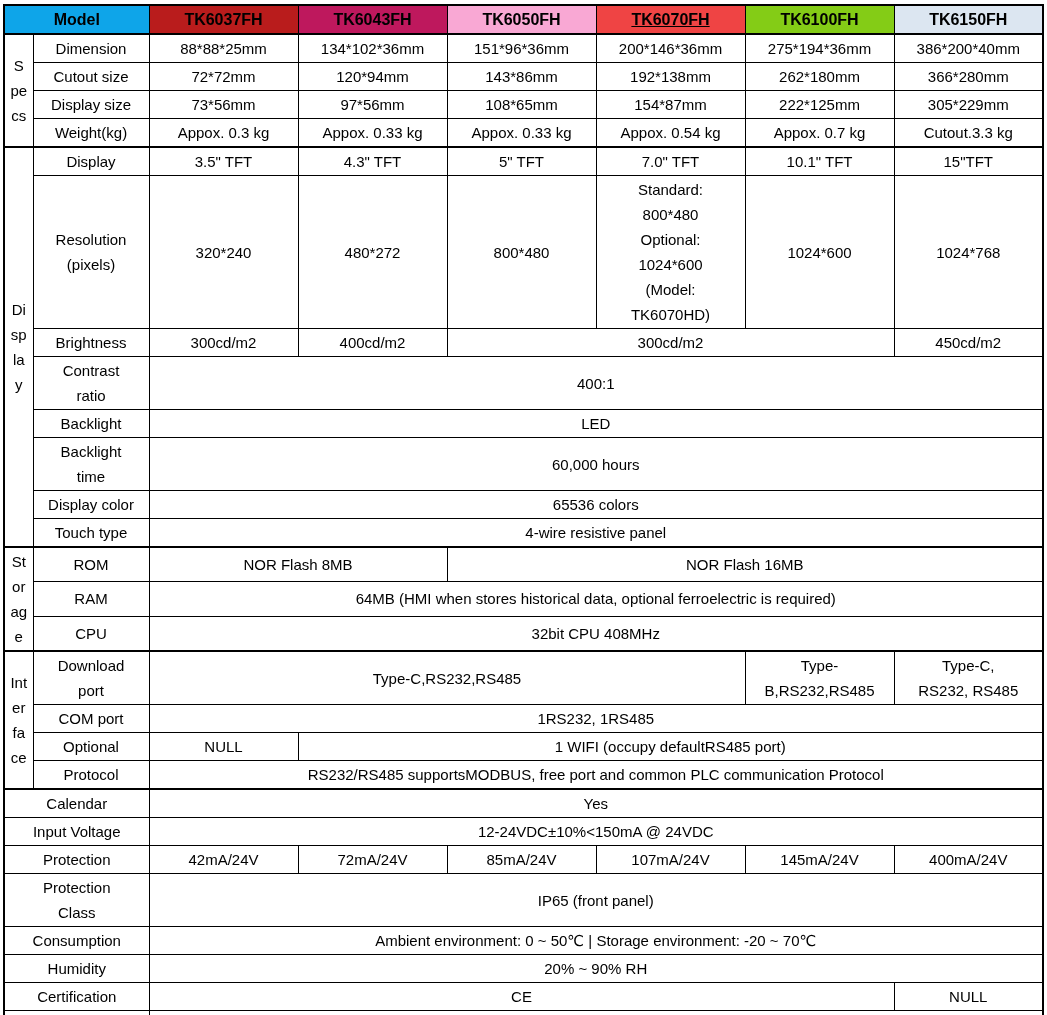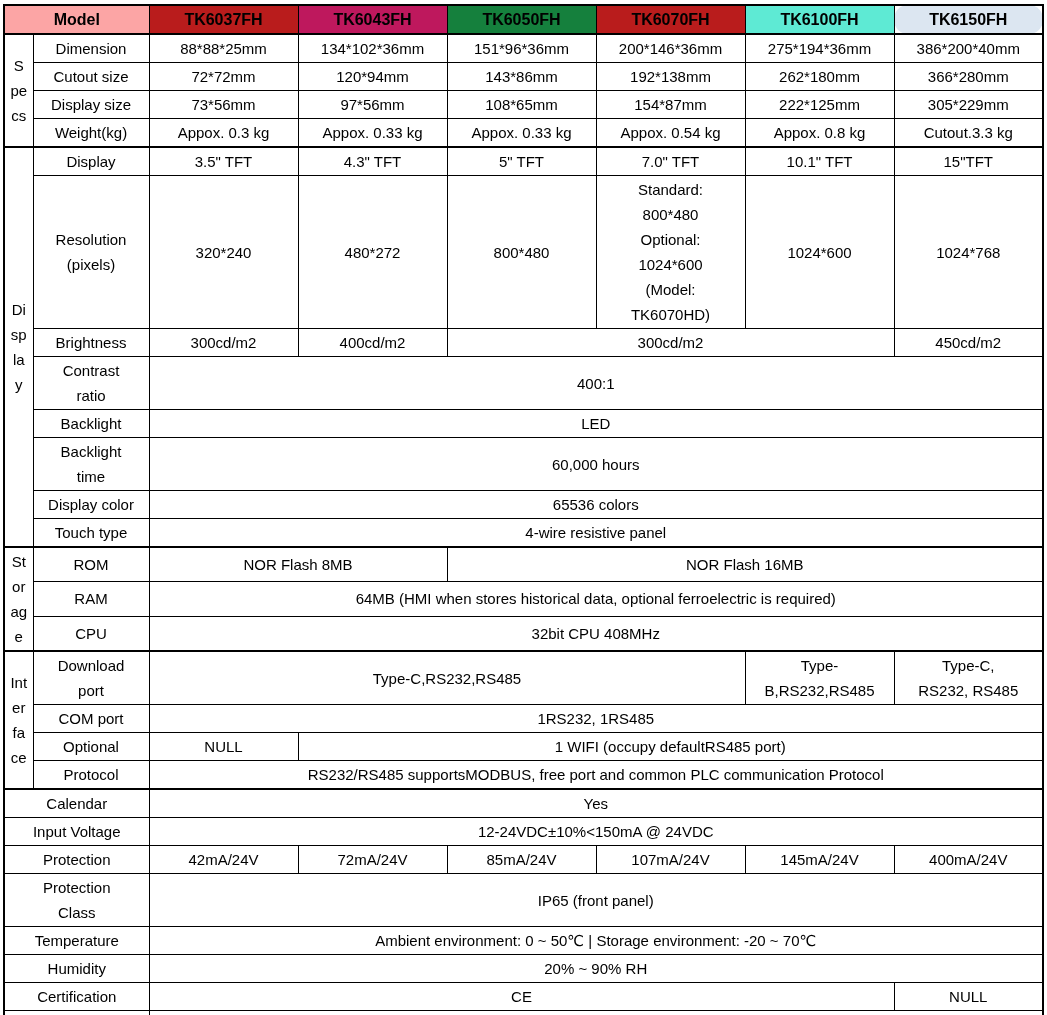--- a/index.html
+++ b/index.html
@@ -32,27 +32,27 @@
       <col style="width:116px">
       <col>
         <col>
         <col>
         <col>
         <col>
         <col>
     </colgroup>
     <thead>
       <tr id="hdr-row">
-        <th colspan="2" style="background: #fca5a5;">Model</th>
+        <th colspan="2" style="background: #0ea5e9;">Model</th>
       <th style="background: #b91c1c;">TK6037FH</th>
           <th style="background: #be185d;">TK6043FH</th>
-          <th style="background: #15803d;">TK6050FH</th>
-          <th style="background: #b91c1c;">TK6070FH</th>
-          <th style="background: #5eead4;">TK6100FH</th>
-          <th style="background: rgb(220, 230, 241); border-radius: 14px;">TK6150FH</th>
+          <th style="background: #f9a8d4;">TK6050FH</th>
+          <th style="background: #ef4444; text-decoration: underline;">TK6070FH</th>
+          <th style="background: #84cc16;">TK6100FH</th>
+          <th style="background: rgb(220, 230, 241);">TK6150FH</th>
         </tr>
     </thead>
     <tbody id="tbl-body">
         <tr class="">
           <td class="group" rowspan="4">S
 pe
 cs</td>
           <td class="label">Dimension</td>
           <td class="val" colspan="1">88*88*25mm</td>
           <td class="val" colspan="1">134*102*36mm</td>
@@ -78,21 +78,21 @@
           <td class="val" colspan="1">154*87mm</td>
           <td class="val" colspan="1">222*125mm</td>
           <td class="val" colspan="1">305*229mm</td>
         </tr>
         <tr class="">
           <td class="label">Weight(kg)</td>
           <td class="val" colspan="1">Appox. 0.3 kg</td>
           <td class="val" colspan="1">Appox. 0.33 kg</td>
           <td class="val" colspan="1">Appox. 0.33 kg</td>
           <td class="val" colspan="1">Appox. 0.54 kg</td>
-          <td class="val" colspan="1">Appox. 0.8 kg</td>
+          <td class="val" colspan="1">Appox. 0.7 kg</td>
           <td class="val" colspan="1">Cutout.3.3 kg</td>
         </tr>
         <tr class="sec-top">
           <td class="group" rowspan="8">Di
 sp
 la
 y</td>
           <td class="label">Display</td>
           <td class="val" colspan="1">3.5" TFT</td>
           <td class="val" colspan="1">4.3" TFT</td>
@@ -204,21 +204,21 @@
           <td class="val" colspan="1">107mA/24V</td>
           <td class="val" colspan="1">145mA/24V</td>
           <td class="val" colspan="1">400mA/24V</td>
         </tr>
         <tr class="">
           <td class="label wide" colspan="2">Protection
 Class</td>
           <td class="val" colspan="6">IP65 (front panel)</td>
         </tr>
         <tr class="">
-          <td class="label wide" colspan="2">Temperature</td>
+          <td class="label wide" colspan="2">Consumption</td>
           <td class="val" colspan="6">Ambient environment: 0 ~ 50℃ | Storage environment: -20 ~ 70℃</td>
         </tr>
         <tr class="">
           <td class="label wide" colspan="2">Humidity</td>
           <td class="val" colspan="6">20% ~ 90% RH</td>
         </tr>
         <tr class="">
           <td class="label wide" colspan="2">Certification</td>
           <td class="val" colspan="5">CE</td>
           <td class="val" colspan="1">NULL</td>

